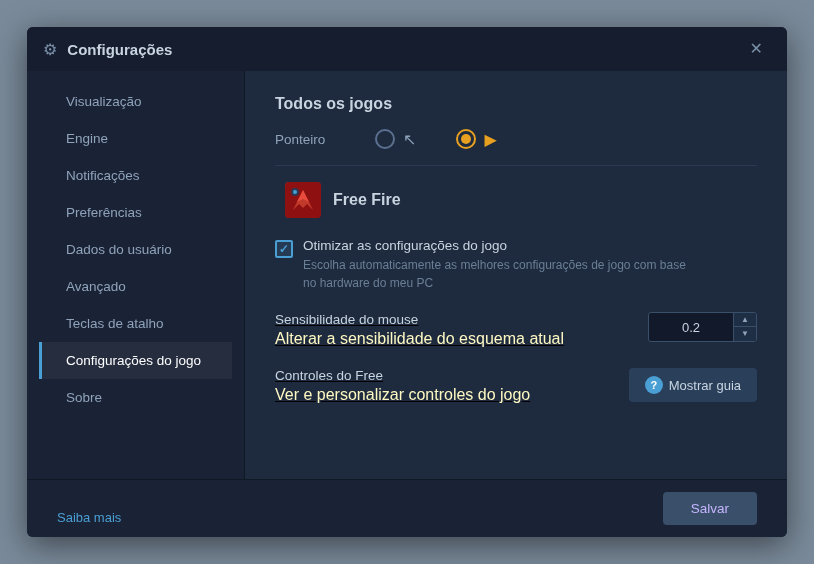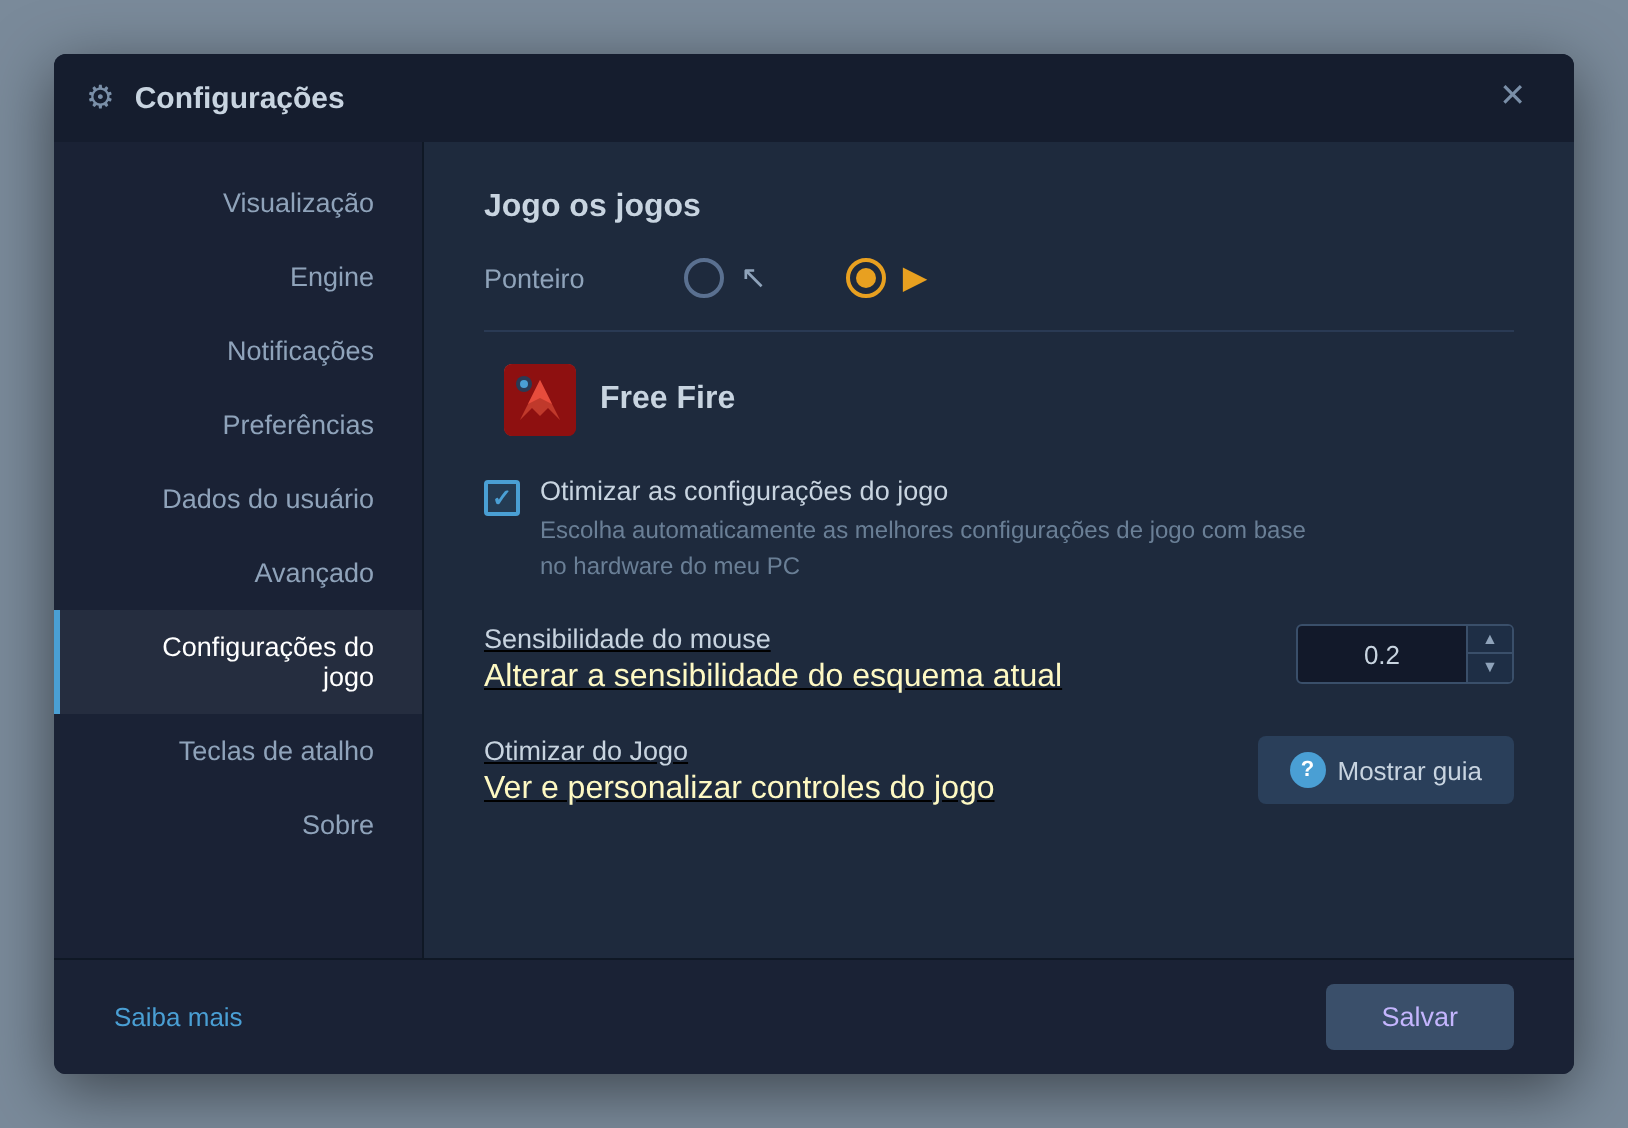--- a/index.html
+++ b/index.html
@@ -50,26 +50,25 @@
       padding: 4px 8px;
       border-radius: 3px;
       line-height: 1;
     }
     .content {
       display: flex;
       flex: 1;
       overflow: hidden;
     }
     .sidebar {
-      width: 185px;
+      width: 218px;
       background: #1a2235;
-      padding: 12px 0;
+      padding: 12px 12px;
       flex-shrink: 0;
       border-right: 1px solid #0f1825;
-      text-align: right;
     }
     .sidebar-item {
       padding: 11px 24px;
       color: #8fa3ba;
       font-size: 13.5px;
       cursor: pointer;
       border-left: 3px solid transparent;
       transition: background 0.1s;
     }
     .sidebar-item.active {
@@ -286,21 +285,21 @@
       display: flex;
       align-items: center;
       justify-content: center;
       color: white;
       font-size: 11px;
       font-weight: bold;
       flex-shrink: 0;
     }
     .footer {
       display: flex;
-      align-items: center;
+      align-items: flex-end;
       justify-content: space-between;
       padding: 12px 30px;
       background: #1a2235;
       border-top: 1px solid #0f1825;
       flex-shrink: 0;
     }
     .saiba-mais {
       color: #4a9fd4;
       font-size: 13px;
       cursor: pointer;
@@ -332,27 +331,27 @@
 
   <div class="content">
 
     <nav class="sidebar">
       <div class="sidebar-item">Visualização</div>
       <div class="sidebar-item">Engine</div>
       <div class="sidebar-item">Notificações</div>
       <div class="sidebar-item">Preferências</div>
       <div class="sidebar-item">Dados do usuário</div>
       <div class="sidebar-item">Avançado</div>
+      <div class="sidebar-item">Teclas de atalho</div>
       <div class="sidebar-item active">Configurações do jogo</div>
-      <div class="sidebar-item">Teclas de atalho</div>
       <div class="sidebar-item">Sobre</div>
     </nav>
 
     <main class="main">
-      <div class="section-title">Jogo os jogos</div>
+      <div class="section-title">Todos os jogos</div>
 
       <div class="ponteiro-row">
         <span class="ponteiro-label">Ponteiro</span>
         <div class="pointer-option">
           <div class="radio-empty"></div>
           <span class="cursor-icon">↖</span>
         </div>
         <div class="pointer-option">
           <div class="radio-filled"></div>
           <span class="cursor-arrow">▶</span>
@@ -395,21 +394,21 @@
             <div class="spinner-buttons">
               <button class="spinner-btn">▲</button>
               <button class="spinner-btn">▼</button>
             </div>
           </div>
         </div>
       </div>
 
       <div class="setting-row">
         <div class="setting-text">
-          <div class="setting-label">Otimizar do Jogo</div>
+          <div class="setting-label">Controles do Free</div>
           <div class="setting-desc">Ver e personalizar controles do jogo</div>
         </div>
         <div class="setting-control">
           <button class="guide-btn">
             <div class="guide-btn-icon">?</div>
             <span>Mostrar guia</span>
           </button>
         </div>
       </div>
     </main>

